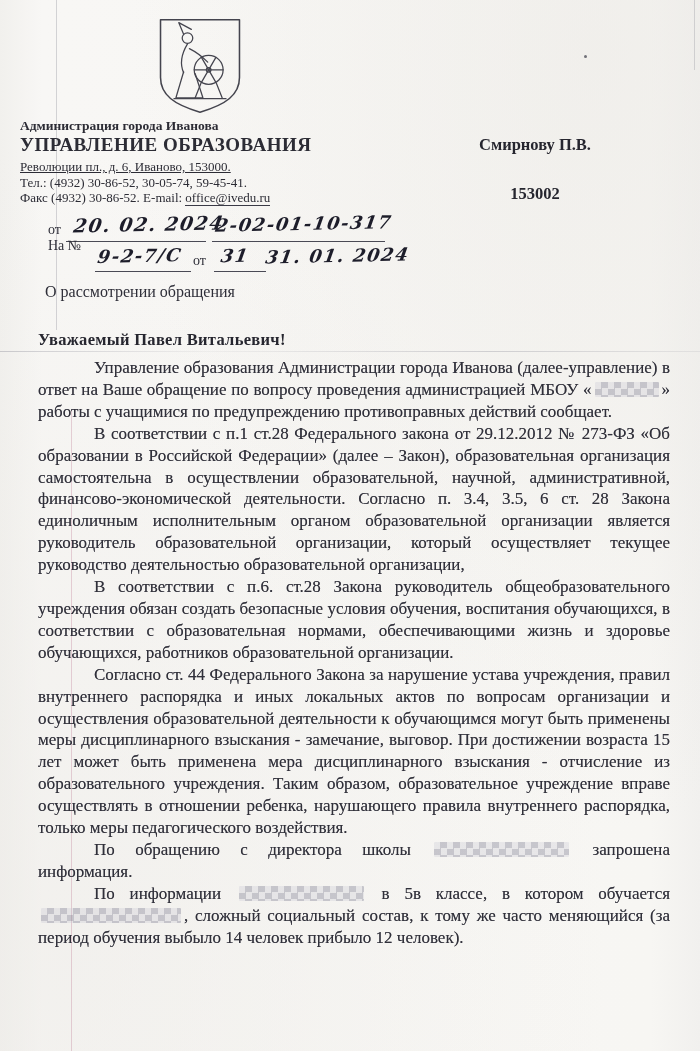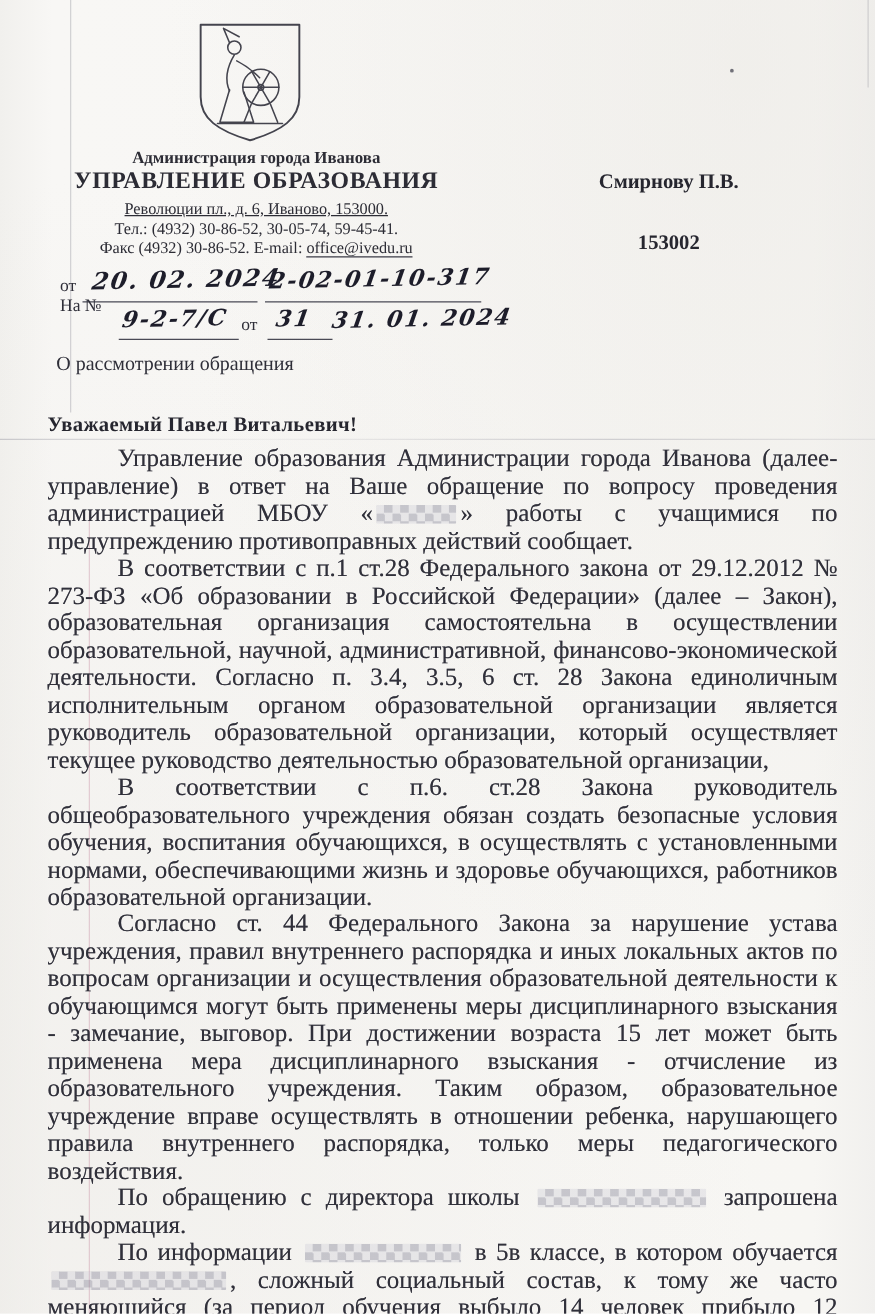--- a/index.html
+++ b/index.html
@@ -17,21 +17,21 @@
   
   .fold-v1{position:absolute;left:56px;top:0;width:1px;height:330px;background:rgba(165,165,172,.45);}
   .fold-v2{position:absolute;left:71px;top:410px;width:1px;height:641px;background:rgba(198,140,160,.38);}
   .crease-h{position:absolute;left:0;top:351px;width:700px;height:1px;
     background:linear-gradient(90deg,rgba(140,140,152,.4),rgba(140,140,152,.08) 30%,rgba(140,140,152,.35) 70%,rgba(140,140,152,.15));}
   .edge-r{position:absolute;left:694px;top:0;width:1px;height:70px;background:rgba(160,160,168,.4);}
   .speck{position:absolute;left:584px;top:55px;width:3px;height:3px;border-radius:50%;background:rgba(70,70,82,.75);}
 
   
   .emblem{position:absolute;left:147px;top:14px;width:106px;height:104px;}
-  .org{position:absolute;left:20px;top:118px;width:370px;text-align:center;color:#2c2c35;}
+  .org{position:absolute;left:20px;top:118px;width:370px;color:#2c2c35;}
   .org-line1{font-weight:bold;font-size:13.5px;line-height:16px;}
   .org-line2{font-weight:bold;font-size:19px;line-height:21px;letter-spacing:.5px;font-family:Liberation Serif, serif;}
   .org-addr,.org-tel,.org-fax{font-size:13px;line-height:15.5px;}
   .org-addr{margin-top:4px;text-decoration:underline;}
   .org-email{border-bottom:1px solid #3a3a46;}
 
   
   .ref-label{position:absolute;font-size:14px;color:#2e2e38;}
   .ref-line{position:absolute;height:1px;background:#4a4a55;}
   .hw{
@@ -50,21 +50,21 @@
   .addr-dest{font-weight:bold;font-size:16.5px;line-height:22px;}
   .addr-name{font-weight:bold;font-size:16.5px;}
   .addr-loc{font-weight:bold;font-size:16.5px;line-height:23px;margin-top:27px;}
 
   
   .body{position:absolute;left:38px;top:330px;width:632px;}
   .salutation{text-align:left;font-weight:bold;font-size:16.5px;color:#26262f;letter-spacing:.3px;}
   .paragraphs{margin-top:7px;}
   .par{
     margin:0;
-    font-size:20px;line-height:21.9px;
+    font-size:17px;line-height:21.9px;
     text-align:justify;text-indent:56px;
     color:#30303a;
     text-shadow:0 0 .5px rgba(48,48,60,.55);
   }
   .redacted{
     display:inline-block;height:15px;margin:0 3px;vertical-align:-2px;border-radius:1px;
     background:repeating-conic-gradient(rgba(128,128,148,.4) 0% 25%, rgba(190,190,205,.26) 0% 50%);
     background-size:13px 13px;
     filter:blur(.4px);
   }
@@ -132,20 +132,20 @@
     <div class="addr-loc">
       <div>153002</div>
     </div>
   </div>
 
   <div class="body">
     <div class="salutation">Уважаемый Павел Витальевич!</div>
     <div class="paragraphs">
         <p class="par">Управление образования Администрации города Иванова (далее-управление) в ответ на Ваше обращение по вопросу проведения администрацией МБОУ «<span class="redacted" style="width: 64px;"></span>» работы с учащимися по предупреждению противоправных действий сообщает.</p>
         <p class="par">В соответствии с п.1 ст.28 Федерального закона от 29.12.2012 № 273-ФЗ «Об образовании в Российской Федерации» (далее – Закон), образовательная организация самостоятельна в осуществлении образовательной, научной, административной, финансово-экономической деятельности. Согласно п. 3.4, 3.5, 6 ст. 28 Закона единоличным исполнительным органом образовательной организации является руководитель образовательной организации, который осуществляет текущее руководство деятельностью образовательной организации,</p>
-        <p class="par">В соответствии с п.6. ст.28 Закона руководитель общеобразовательного учреждения обязан создать безопасные условия обучения, воспитания обучающихся, в осуществлять с установленными нормами, обеспечивающими жизнь и здоровье обучающихся, работников образовательной организации.</p>
+        <p class="par">В соответствии с п.6. ст.28 Закона руководитель общеобразовательного учреждения обязан создать безопасные условия обучения, воспитания обучающихся, в соответствии с образовательная нормами, обеспечивающими жизнь и здоровье обучающихся, работников образовательной организации.</p>
         <p class="par">Согласно ст. 44 Федерального Закона за нарушение устава учреждения, правил внутреннего распорядка и иных локальных актов по вопросам организации и осуществления образовательной деятельности к обучающимся могут быть применены меры дисциплинарного взыскания - замечание, выговор. При достижении возраста 15 лет  может быть применена мера дисциплинарного взыскания - отчисление из образовательного учреждения. Таким образом, образовательное учреждение вправе осуществлять в отношении ребенка, нарушающего правила внутреннего распорядка, только меры педагогического воздействия.</p>
         <p class="par">По обращению с директора  школы <span class="redacted" style="width: 135px;"></span> запрошена информация.</p>
         <p class="par">По информации <span class="redacted" style="width: 125px;"></span> в 5в классе, в котором обучается <span class="redacted" style="width: 140px;"></span>, сложный  социальный состав, к тому же часто меняющийся (за период обучения выбыло 14 человек прибыло 12 человек).</p>
       </div>
   </div>
 
 </div>
 
 </body></html>

